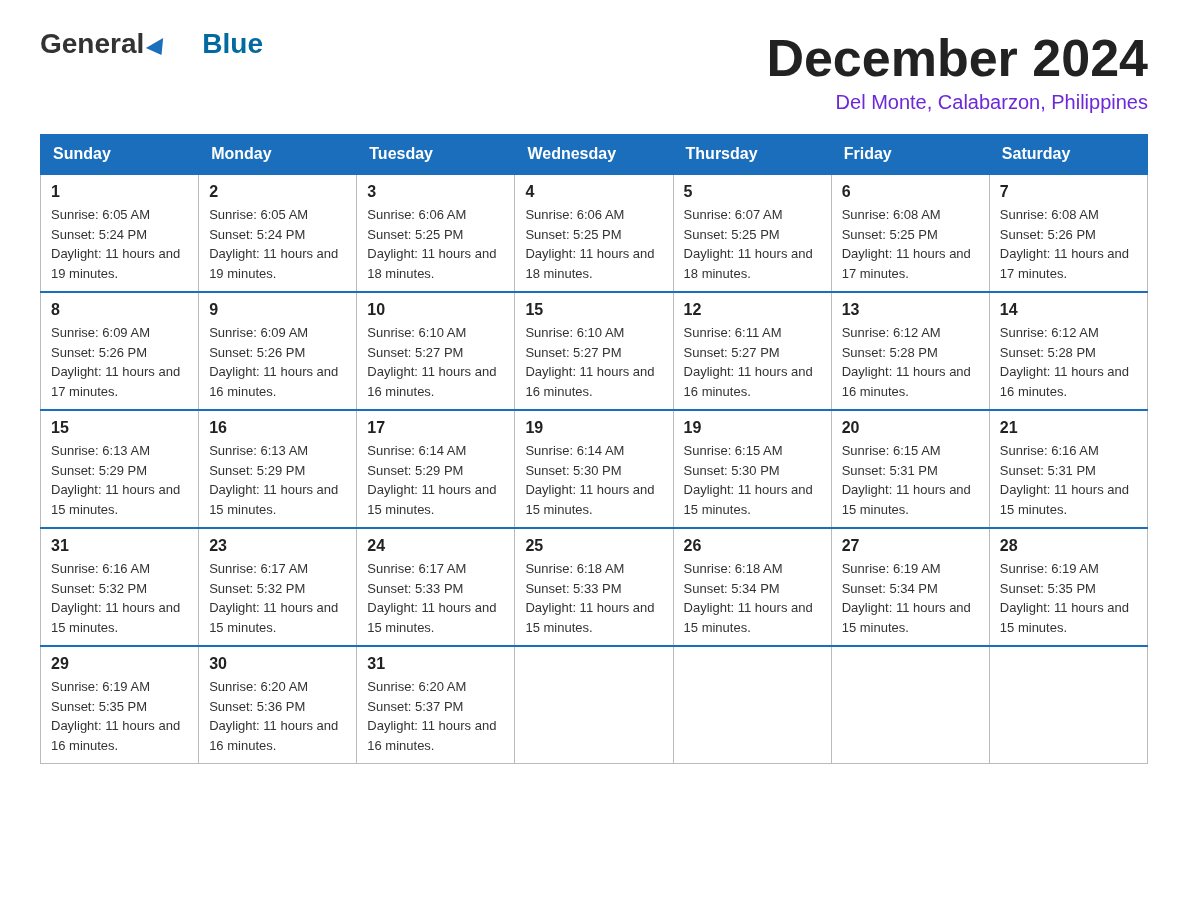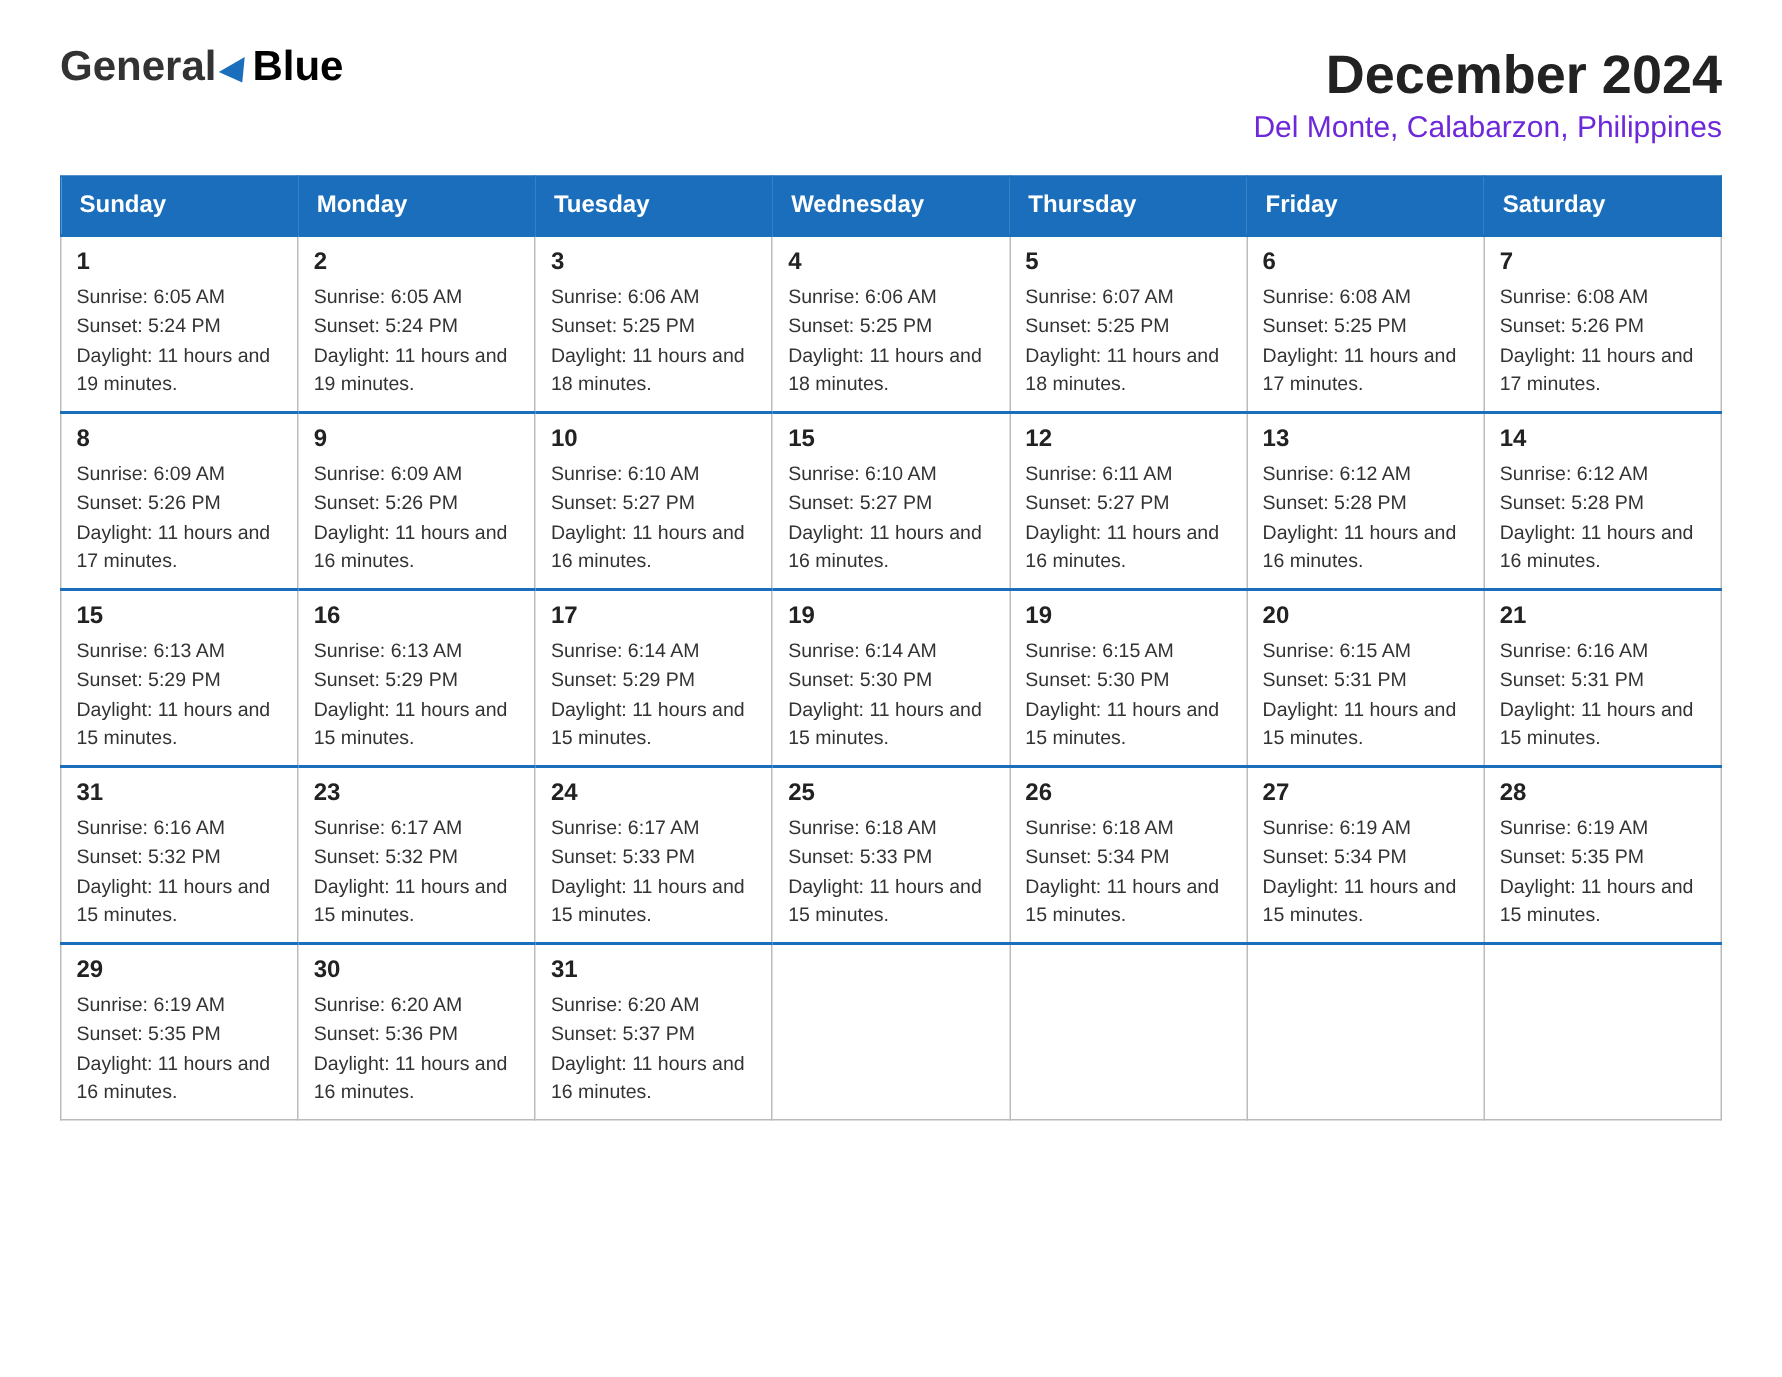--- a/index.html
+++ b/index.html
@@ -22,39 +22,40 @@
     }
     .logo-general {
       font-size: 28px;
       font-weight: bold;
       color: #333;
       line-height: 1;
     }
     .logo-blue {
       font-size: 28px;
       font-weight: bold;
-      color: #000000;
+      color: #0369a1;
       line-height: 1;
+      margin-left: 34px;
     }
     .logo-triangle {
       display: inline-block;
       width: 0;
       height: 0;
       border-left: 10px solid transparent;
       border-right: 10px solid transparent;
       border-top: 14px solid #1a6ebc;
       margin-left: 4px;
       vertical-align: middle;
       transform: rotate(-30deg);
     }
     .title-block {
       text-align: right;
     }
     .month-title {
-      font-size: 36px;
+      font-size: 52px;
       font-weight: bold;
       color: #222;
       line-height: 1.1;
     }
     .location {
       font-size: 20px;
       color: #6d28d9;
       margin-top: 4px;
     }
     .calendar {

